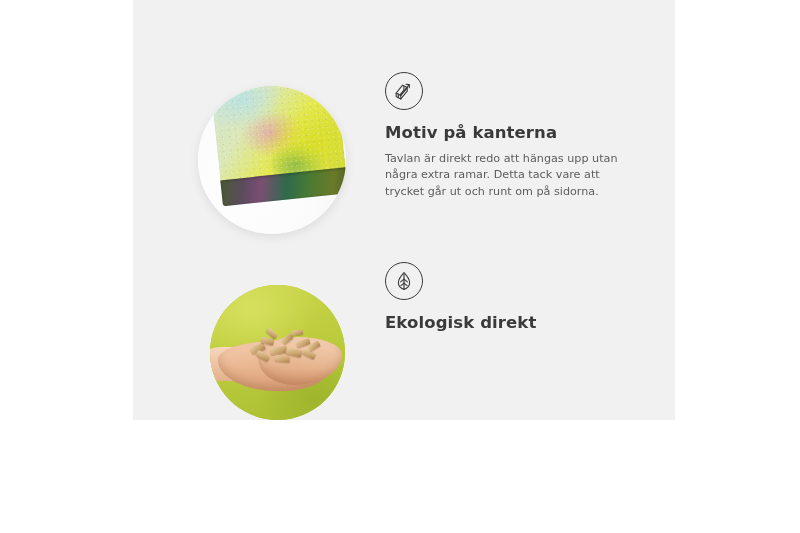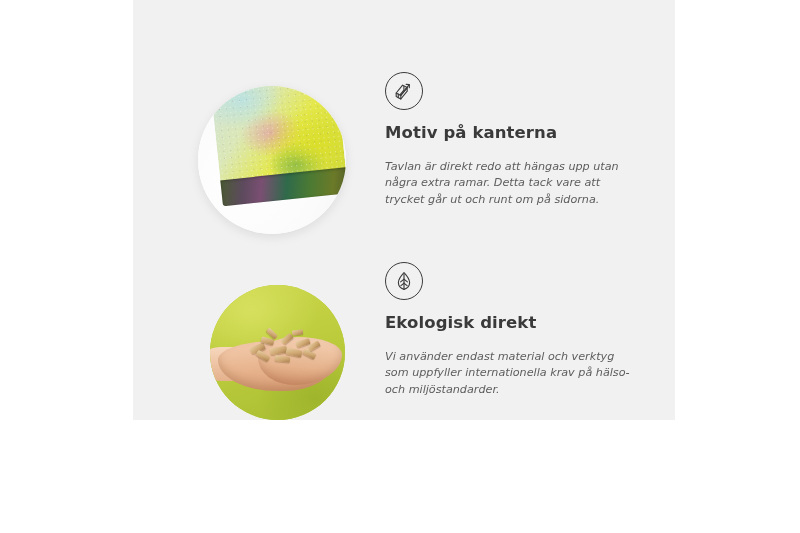--- a/index.html
+++ b/index.html
@@ -207,27 +207,26 @@
 
   .feature-title {
     margin: 13px 0 0 0;
     font-size: 16.5px;
     font-weight: 600;
     color: #3a3a3a;
     letter-spacing: 0.1px;
     line-height: 1.2;
   }
   .feature-desc {
-    margin: 16px 0 0 0;
+    margin: 8px 0 0 0;
     font-size: 11.2px;
     font-weight: 400;
     color: #5d5d5d;
     line-height: 16.4px;
     max-width: 252px;
-    font-style: italic;
   }
 </style>
 </head>
 <body>
 
 <div class="stage">
 
   <div class="panel">
 
     <div class="feature-row row-1">
@@ -287,18 +286,17 @@
           <svg width="24" height="24" viewBox="0 0 24 24" fill="none" stroke="#3c3c3c" stroke-width="1.15" stroke-linecap="round" stroke-linejoin="round">
             <path d="M12 3.6 C8.4 7.4 6.4 10.6 6.4 13.6 C6.4 17.0 8.9 19.6 12 20.4 C15.1 19.6 17.6 17.0 17.6 13.6 C17.6 10.6 15.6 7.4 12 3.6 Z"></path>
             <path d="M12 5.6 L12 20.4"></path>
             <path d="M12 10.3 L8.6 12.9"></path>
             <path d="M12 10.3 L15.4 12.9"></path>
             <path d="M12 14.2 L8.9 16.6"></path>
             <path d="M12 14.2 L15.1 16.6"></path>
           </svg>
         </div>
         <h2 class="feature-title">Ekologisk direkt</h2>
-        <p class="feature-desc">Vi använder endast material och verktyg som uppfyller internationella krav på hälso- och miljöstandarder.</p>
       </div>
     </div>
 
   </div>
 </div>
 
 </body></html>

